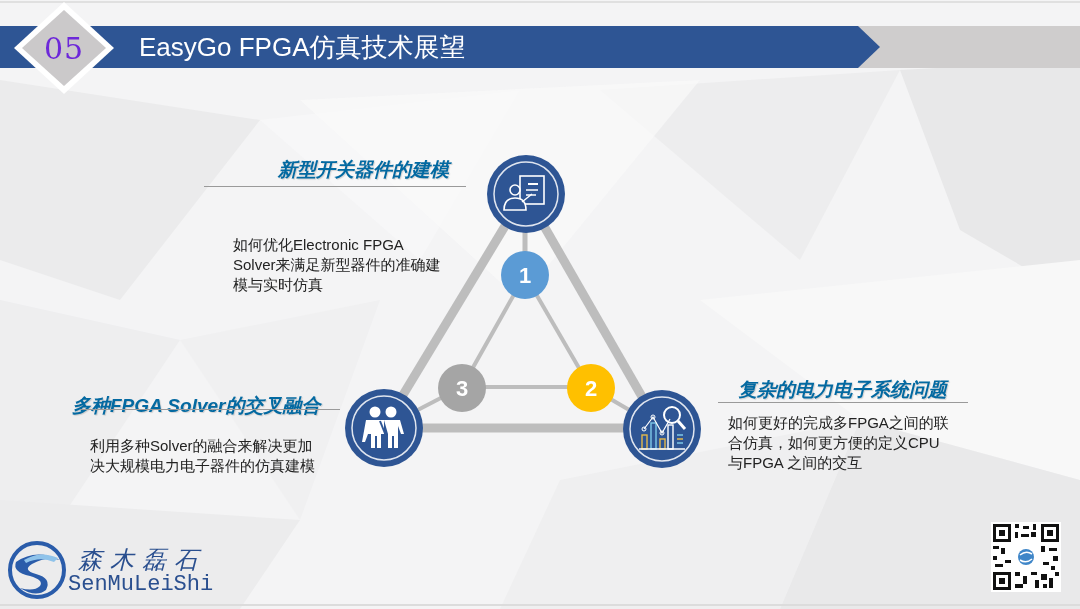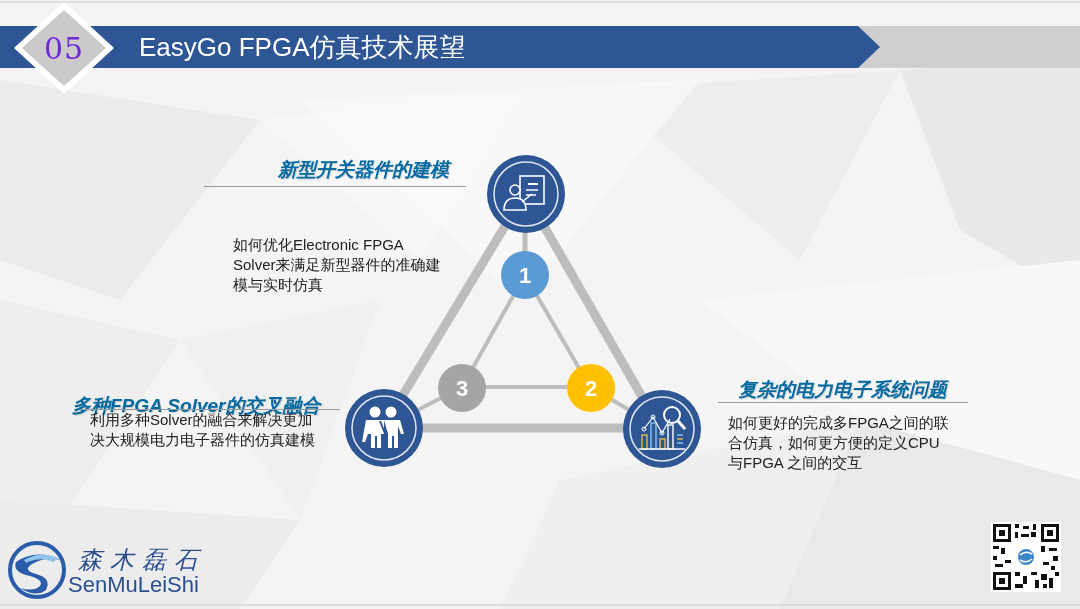--- a/index.html
+++ b/index.html
@@ -34,21 +34,21 @@
     }
     .rule { position: absolute; height: 1px; background: #9a9a9a; z-index: 3; }
     .desc {
       position: absolute; font-size: 15px; color: #222222; line-height: 20px; z-index: 3;
     }
     .logo-cn {
       position: absolute; left: 78px; top: 544px; font-family: "DejaVu Serif", serif;
       font-size: 24px; color: #2a4f8f; letter-spacing: 8px; font-style: italic; font-weight: normal; z-index: 3;
     }
     .logo-en {
-      position: absolute; left: 68px; top: 572px; font-family: Liberation Sans, sans-serif;
+      position: absolute; left: 68px; top: 572px; font-family: Liberation Mono, monospace;
       font-size: 22px; color: #2a4f8f; z-index: 3;
     }
     .qr { position: absolute; left: 991px; top: 522px; width: 70px; height: 70px; z-index: 3; background: #fff; }
   </style>
 </head>
 <body>
 
 <svg class="bg" width="1080" height="609" viewBox="0 0 1080 609">
   <rect width="1080" height="609" fill="#f4f4f5"></rect>
   <polygon points="0,80 260,120 120,300 0,260" fill="#ebebec"></polygon>
@@ -151,21 +151,21 @@
 <div class="heading" style="left:278px;top:157px;">新型开关器件的建模</div>
 <div class="rule" style="left:204px;top:186px;width:262px;"></div>
 <div class="desc" style="left:233px;top:196px;width:240px;margin-top:39px;">
   <div>如何优化Electronic FPGA</div>
   <div>Solver来满足新型器件的准确建</div>
   <div>模与实时仿真</div>
 </div>
 
 <div class="heading" style="left:72px;top:376px;margin-top:17px;">多种FPGA Solver的交叉融合</div>
 <div class="rule" style="left:80px;top:409px;width:260px;"></div>
-<div class="desc" style="left:90px;top:410px;width:260px;">
+<div class="desc" style="left:90px;top:436px;width:260px;">
   <div>利用多种Solver的融合来解决更加</div>
   <div>决大规模电力电子器件的仿真建模</div>
 </div>
 
 <div class="heading" style="left:738px;top:377px;">复杂的电力电子系统问题</div>
 <div class="rule" style="left:718px;top:402px;width:250px;"></div>
 <div class="desc" style="left:728px;top:413px;width:260px;">
   <div>如何更好的完成多FPGA之间的联</div>
   <div>合仿真，如何更方便的定义CPU</div>
   <div>与FPGA 之间的交互</div>

